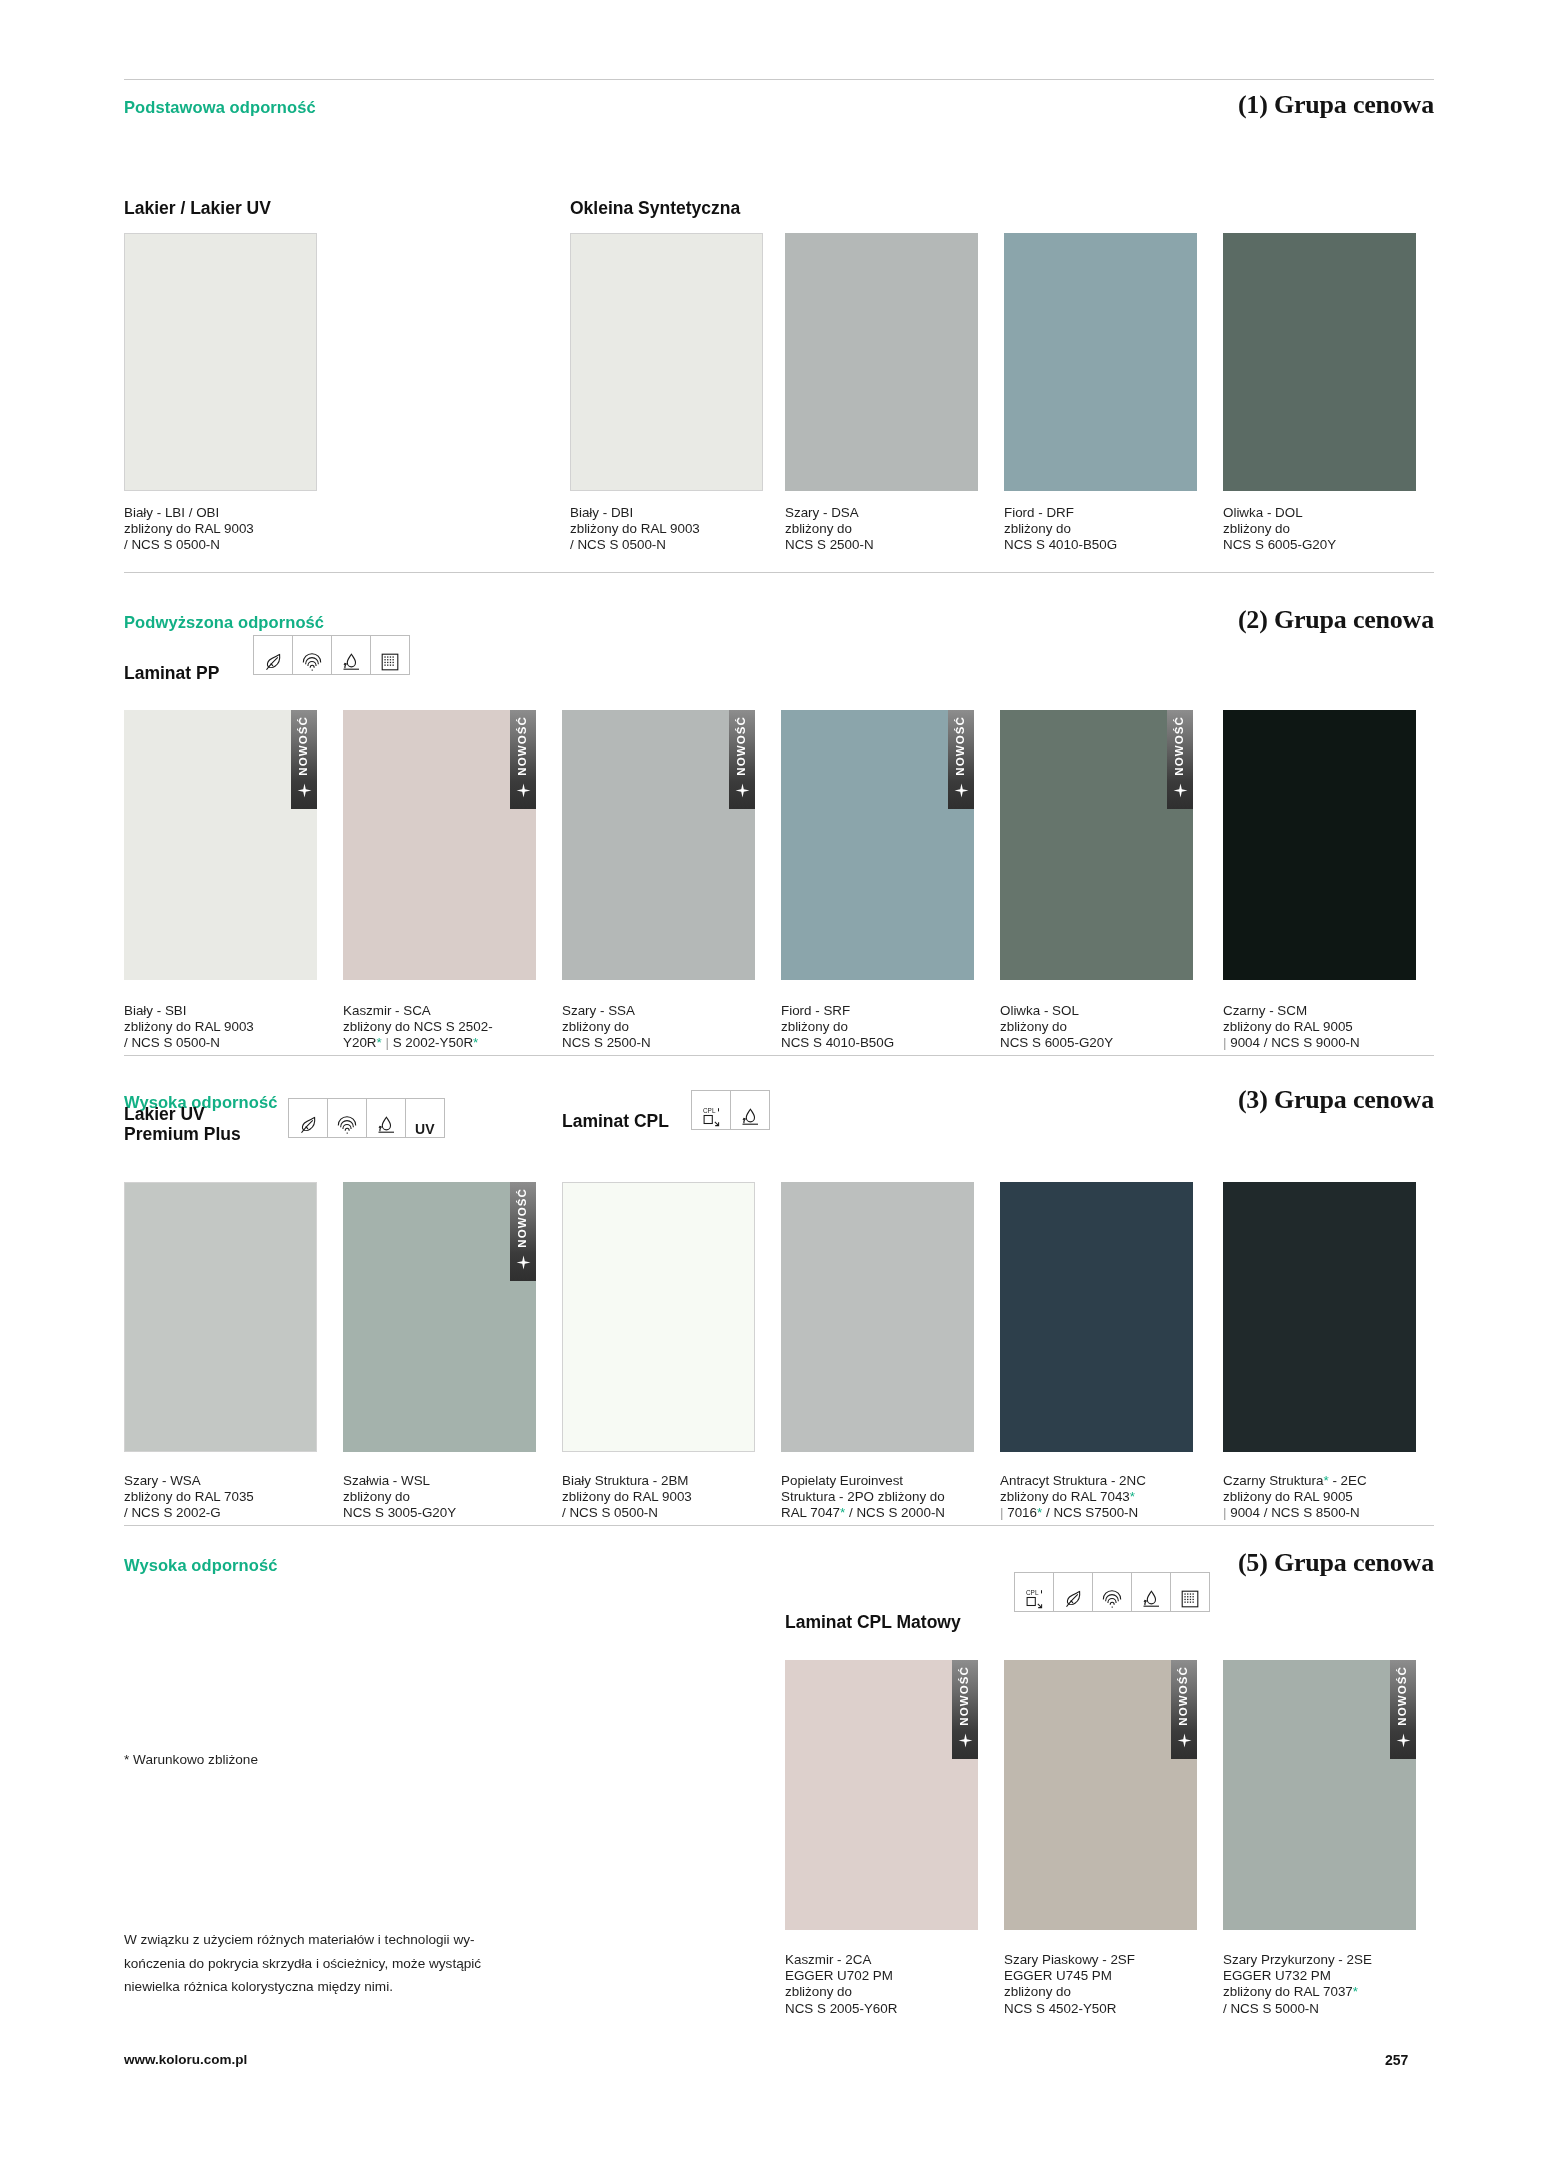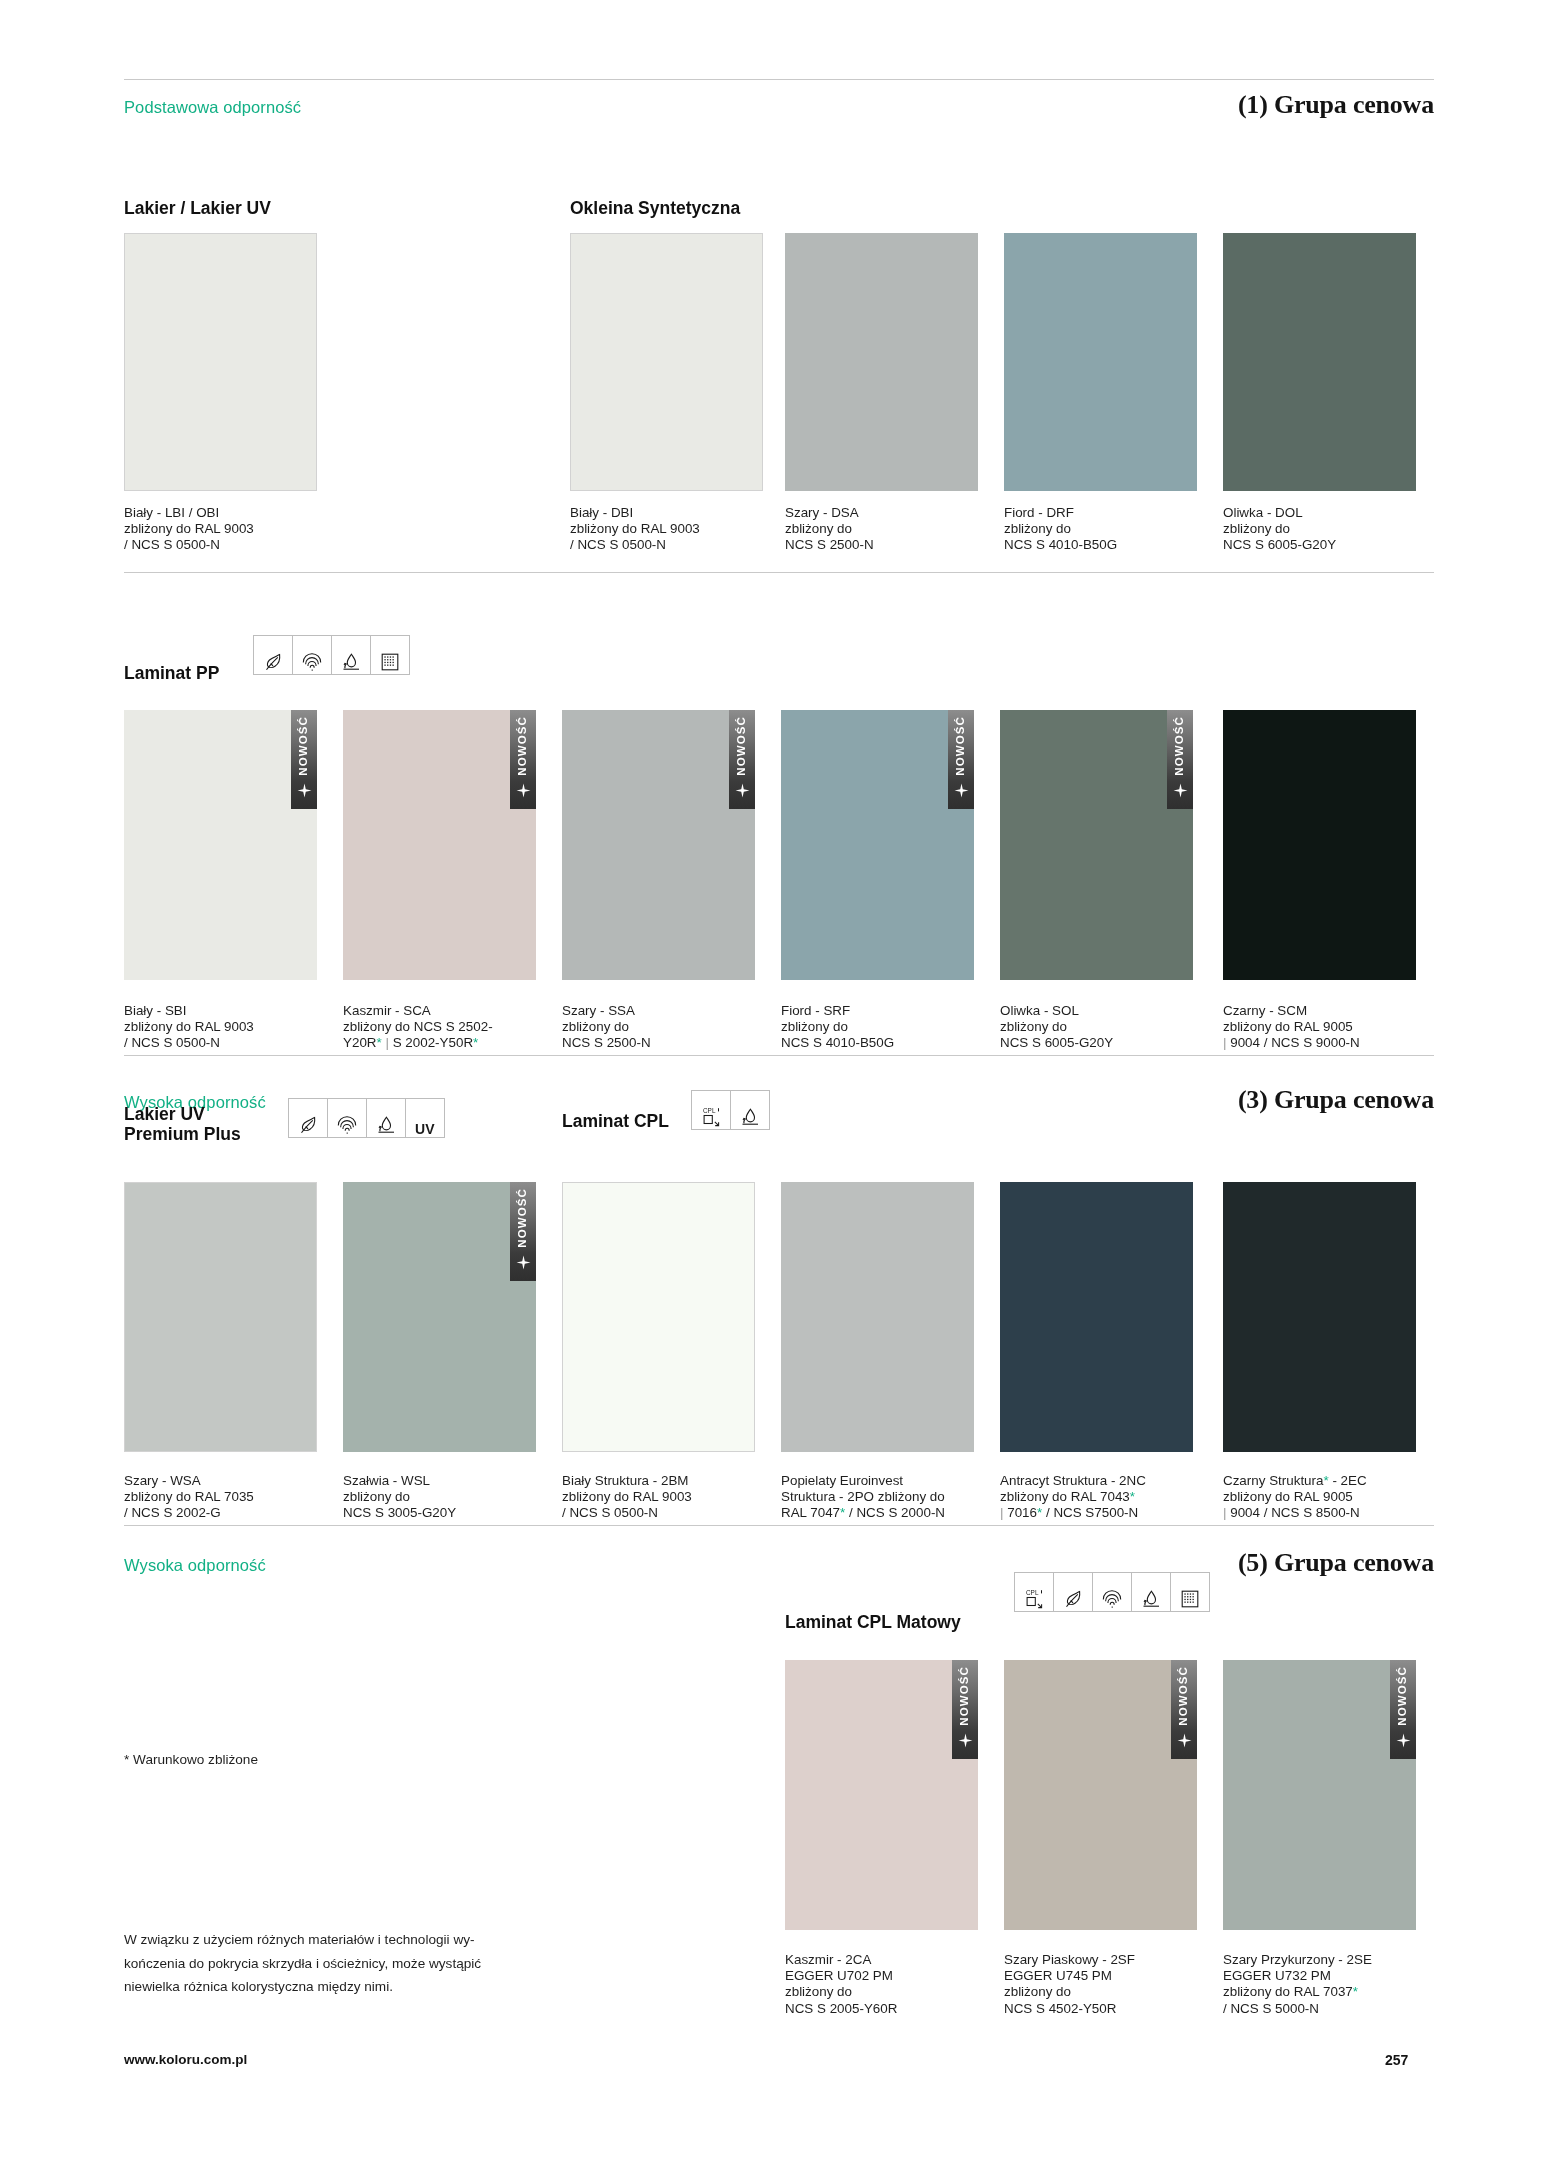--- a/index.html
+++ b/index.html
@@ -7,21 +7,21 @@
     width:1558px;height:2160px;
     background:#ffffff;
     font-family:"Liberation Sans", sans-serif;
     color:#1c1c1c;
     -webkit-font-smoothing:antialiased;
   }
   .page{position:relative;width:1558px;height:2160px;overflow:hidden;}
   .rule{position:absolute;left:124px;right:124px;height:1px;background:#c9c9c9;}
 
   .sec-head{position:absolute;left:124px;right:124px;display:flex;align-items:baseline;justify-content:space-between;}
-  .sec-sub{font-size:16.5px;color:#12b085;letter-spacing:.1px;}
+  .sec-sub{font-size:16.5px;color:#12b085;letter-spacing:.1px;font-weight:bold;}
   .sec-title{font-size:26px;font-weight:bold;color:#141414;letter-spacing:-.2px;font-family:Liberation Serif, serif;}
 
   .mat-title{font-size:17.5px;font-weight:bold;color:#111;}
 
   
   .icons{display:flex;border:1px solid #bdbdbd;background:#fff;}
   .icons .cell{width:38px;height:38px;border-right:1px solid #bdbdbd;display:flex;align-items:flex-end;justify-content:center;}
   .icons .cell:last-child{border-right:none;}
   .icons .cell svg{display:block;}
   .cell .uvtxt{font-size:14px;font-weight:bold;color:#1a1a1a;letter-spacing:.2px;}
@@ -86,20 +86,24 @@
   </div>
 
   <div class="lbl" style="left:124px;top:505px">Biały - LBI  / OBI<br>zbliżony do RAL 9003<br>/ NCS S 0500-N</div>
   <div class="lbl" style="left:570px;top:505px">Biały - DBI<br>zbliżony do RAL 9003<br>/ NCS S 0500-N</div>
   <div class="lbl" style="left:785px;top:505px">Szary - DSA<br>zbliżony do<br>NCS S 2500-N</div>
   <div class="lbl" style="left:1004px;top:505px">Fiord - DRF<br>zbliżony do<br>NCS S 4010-B50G</div>
   <div class="lbl" style="left:1223px;top:505px">Oliwka - DOL<br>zbliżony do<br>NCS S 6005-G20Y</div>
 
   <div class="rule" style="top:572px"></div>
 
+  <div class="sec-head" style="top:605px">
+    <span class="sec-sub">Podwyższona odporność</span>
+    <span class="sec-title">(2) Grupa cenowa</span>
+  </div>
 
   <div class="mat-title" style="position:absolute;left:124px;top:663px">Laminat PP</div>
 
   <div class="icons" style="position:absolute;left:253px;top:635px">
     <div class="cell">
       <svg width="24" height="24" viewBox="0 0 24 24" fill="none" stroke="#1a1a1a" stroke-width="1.1">
         <path d="M18.6 4.6c.7 5.2-1.3 9.4-4.6 11.6-2.6 1.8-5.6 1.6-6.9.1-1.3-1.5-.7-4.4 1.4-6.3 2.5-2.3 6.6-3.7 10.1-5.4z"></path>
         <path d="M5.5 19.8C8 16.3 12.6 11.4 16.8 7.4"></path>
         <path d="M9.7 13.5l2.3 2.4"></path>
       </svg>

